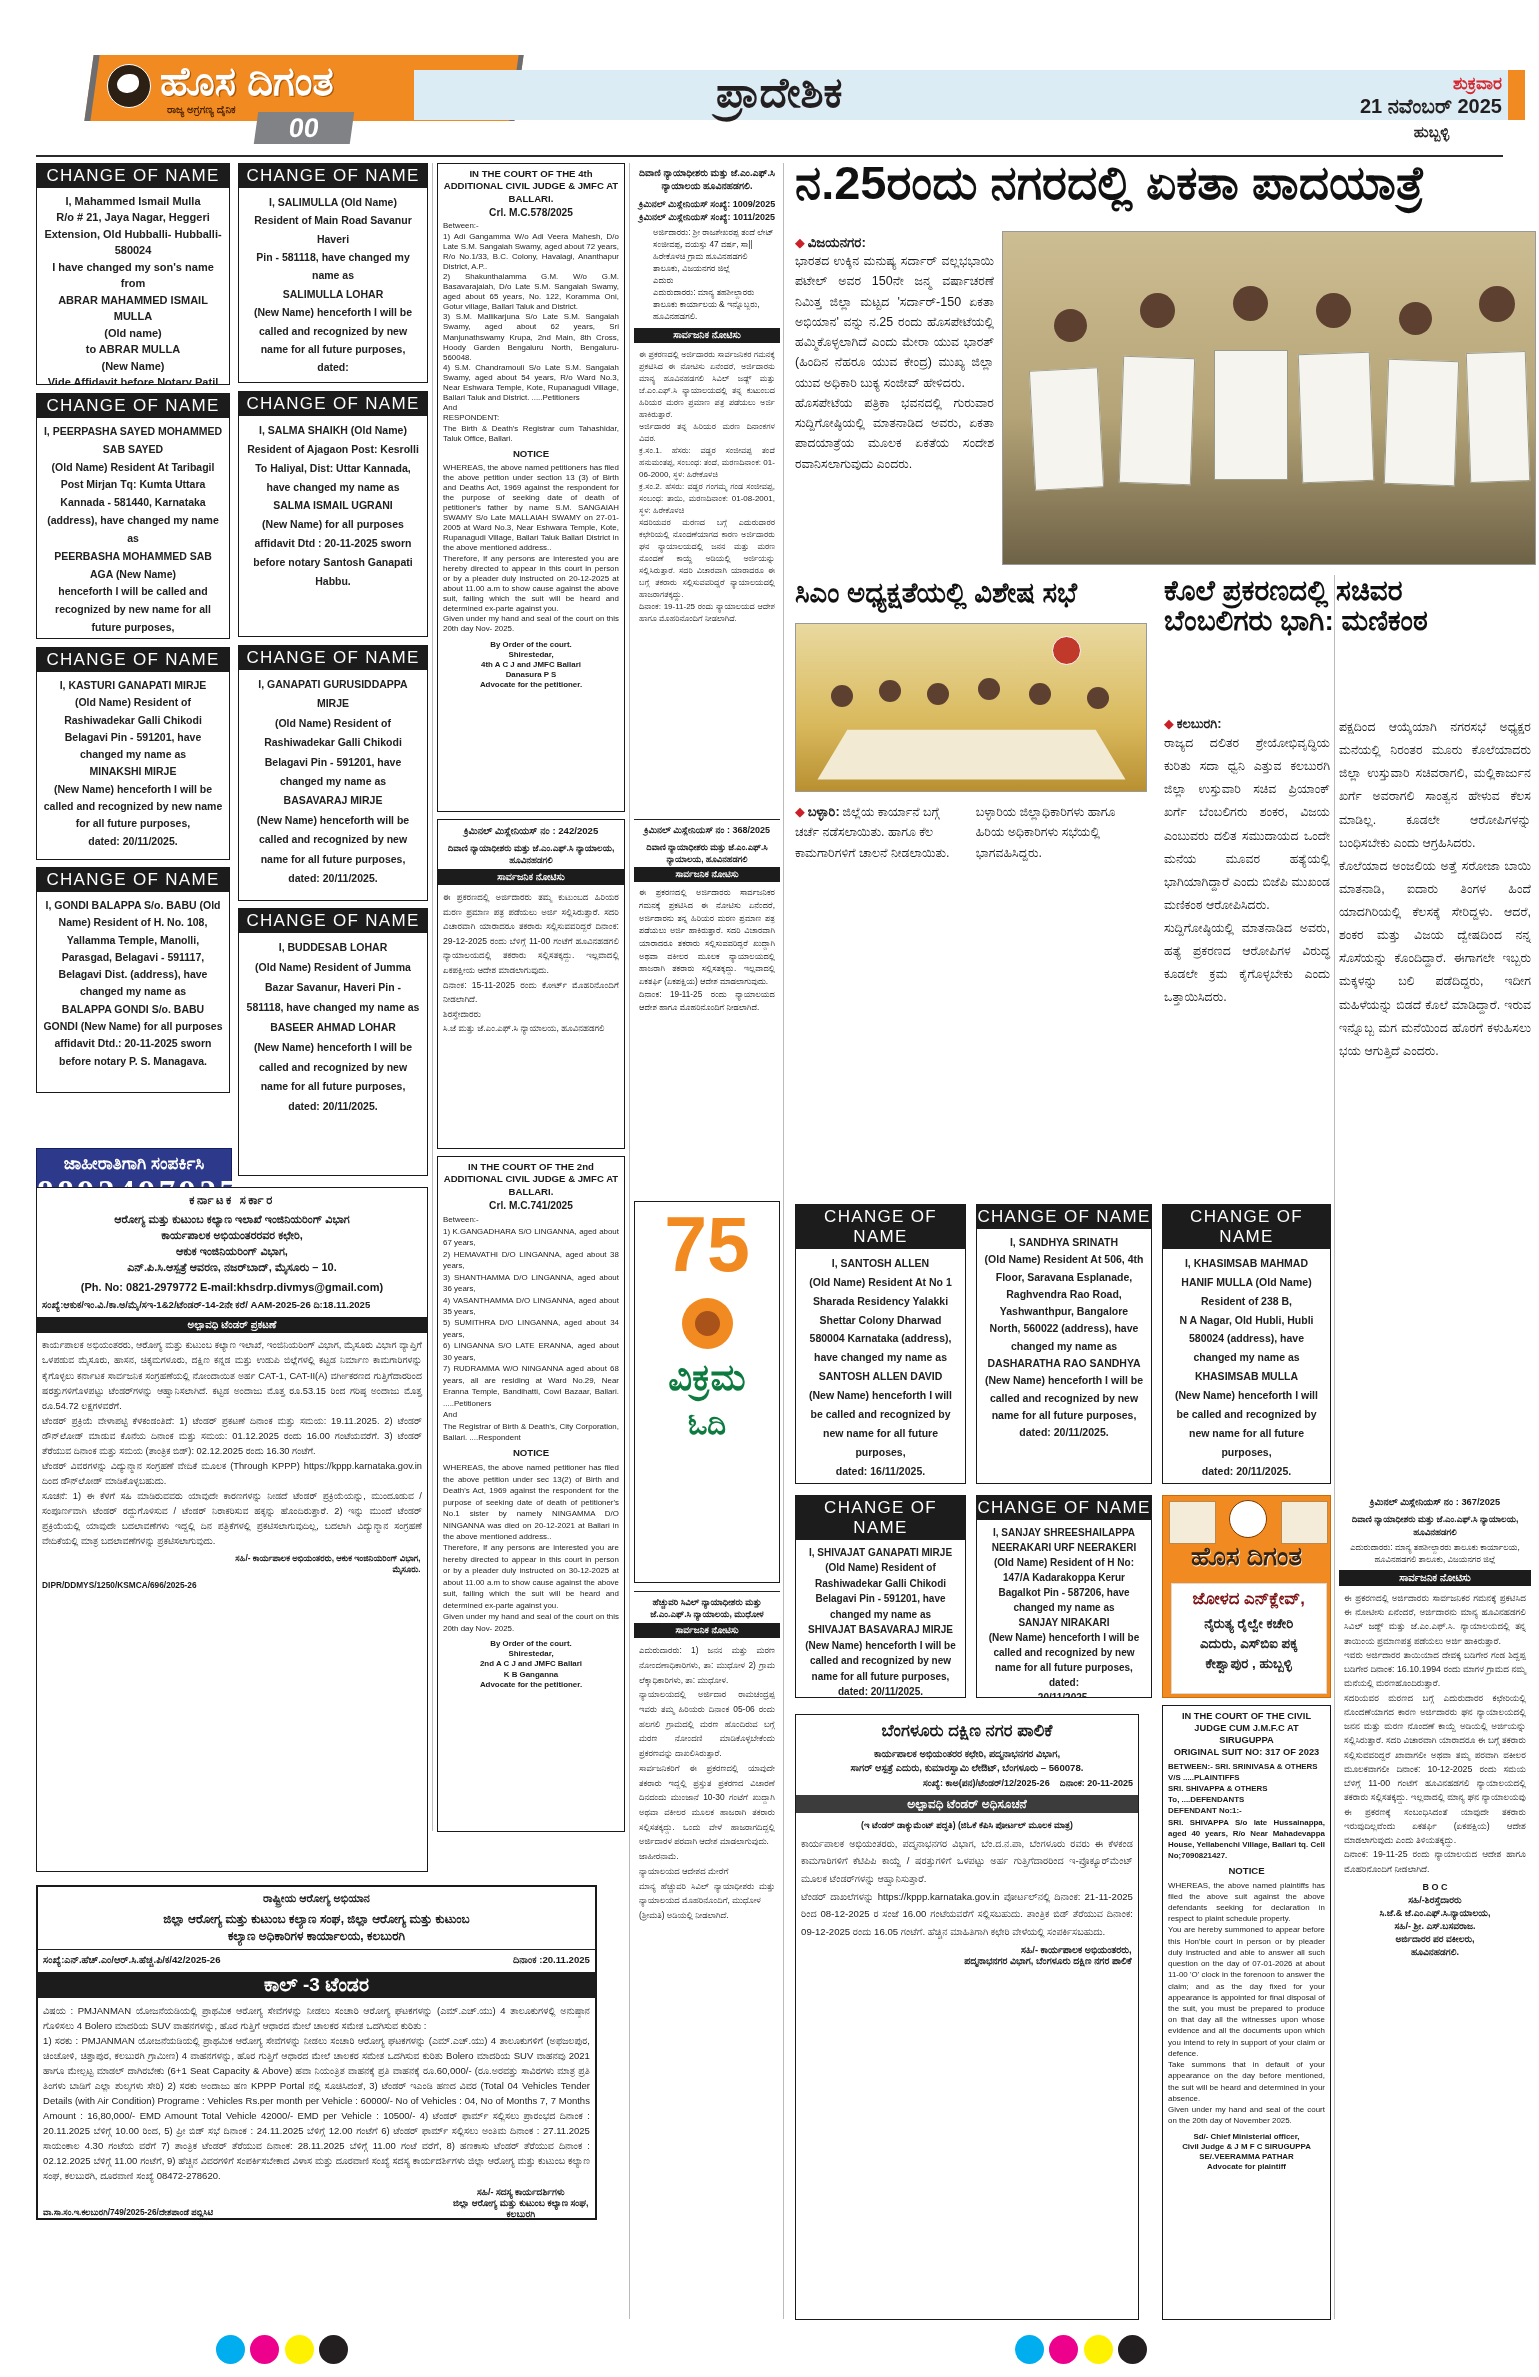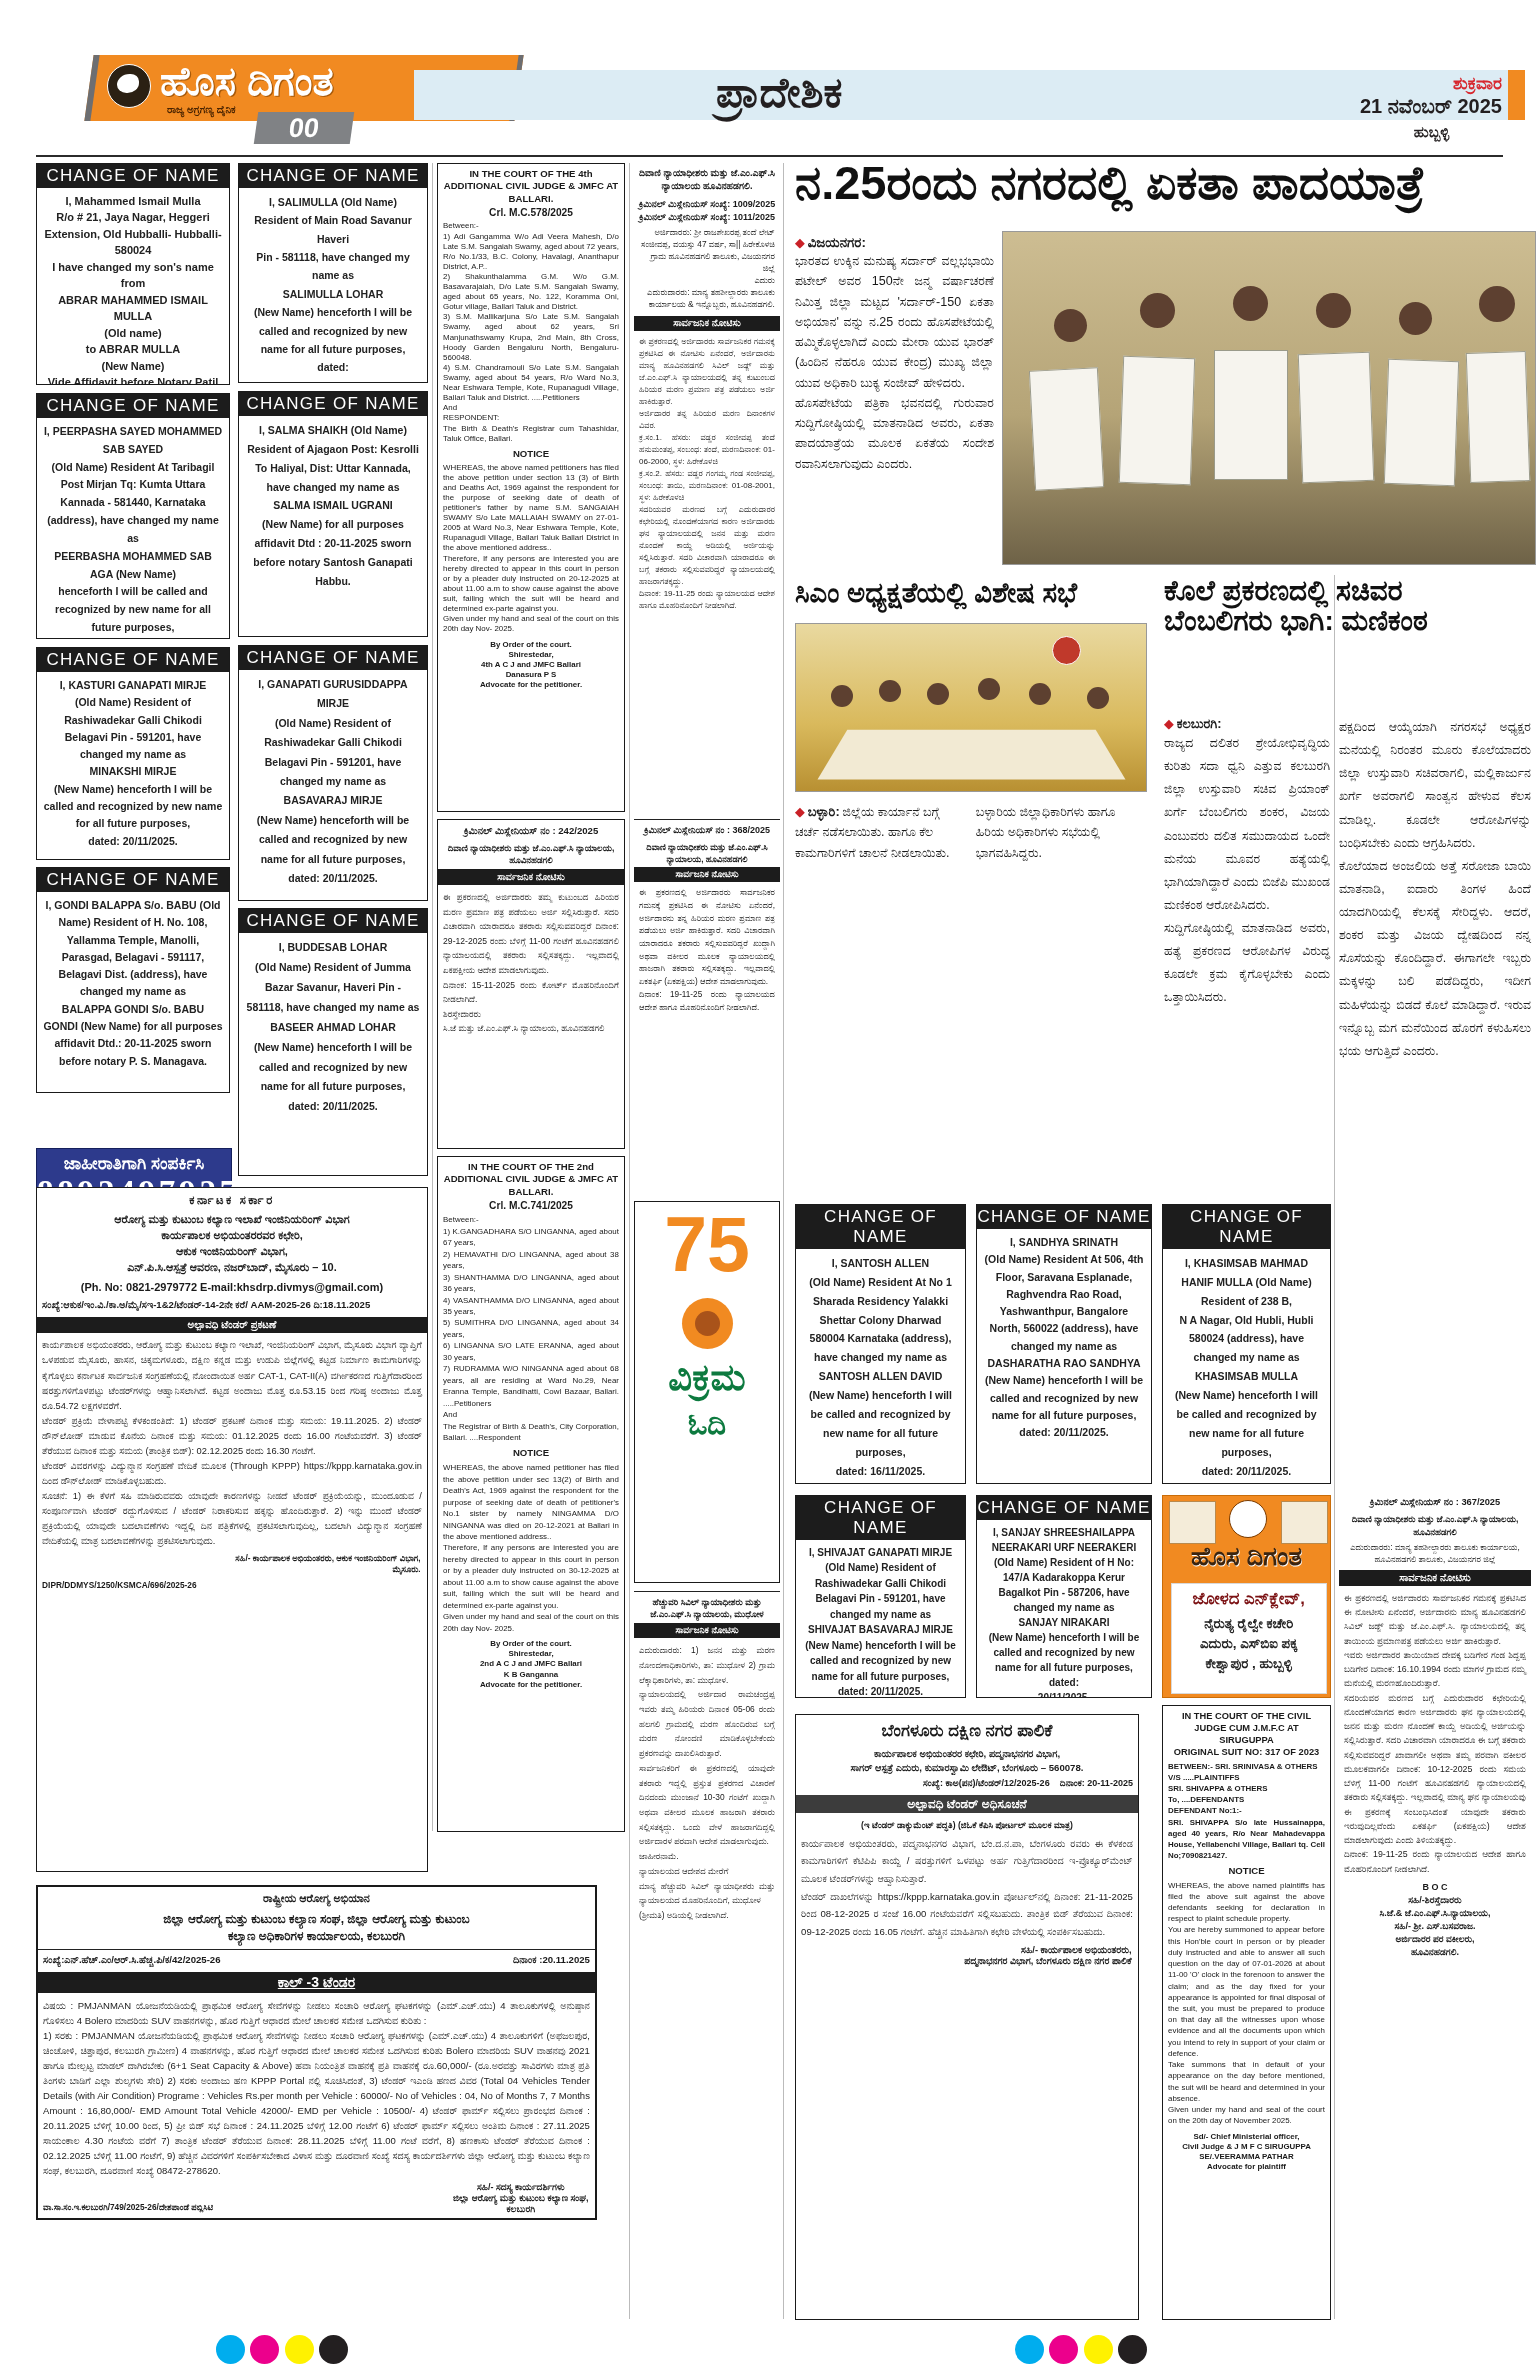--- a/index.html
+++ b/index.html
@@ -210,21 +210,21 @@
 Shirestedar,
 2nd A C J  and JMFC Ballari
 K B Ganganna
 Advocate for the petitioner.</div>
   </div>
 
   <div class="noborder" style="left:634px;top:163px;width:146px;height:649px;">
     <div class="kn-head">ದಿವಾಣಿ ನ್ಯಾಯಾಧೀಶರು ಮತ್ತು ಜೆ.ಎಂ.ಎಫ್.ಸಿ ನ್ಯಾಯಾಲಯ ಹೂವಿನಹಡಗಲಿ.</div>
     <div class="kn-head" style="font-size:9px;">ಕ್ರಿಮಿನಲ್ ಮಿಸ್ಲೇನಿಯಸ್ ಸಂಖ್ಯೆ: 1009/2025
 ಕ್ರಿಮಿನಲ್ ಮಿಸ್ಲೇನಿಯಸ್ ಸಂಖ್ಯೆ: 1011/2025</div>
-    <div class="kn" style="text-align:right;">ಅರ್ಜಿದಾರರು: ಶ್ರೀ ರಾಜಶೇಖರಪ್ಪ ತಂದೆ ಲೇಟ್ ಸಂಜೀವಪ್ಪ, ವಯಸ್ಸು 47 ವರ್ಷ, ಸಾ|| ಹಿರೇಕೊಳಚಿ ಗ್ರಾಮ ಹೂವಿನಹಡಗಲಿ ತಾಲೂಕು, ವಿಜಯನಗರ ಜಿಲ್ಲೆ
+    <div class="kn" style="text-align:left;margin-left:14px;">ಅರ್ಜಿದಾರರು: ಶ್ರೀ ರಾಜಶೇಖರಪ್ಪ ತಂದೆ ಲೇಟ್ ಸಂಜೀವಪ್ಪ, ವಯಸ್ಸು 47 ವರ್ಷ, ಸಾ|| ಹಿರೇಕೊಳಚಿ ಗ್ರಾಮ ಹೂವಿನಹಡಗಲಿ ತಾಲೂಕು, ವಿಜಯನಗರ ಜಿಲ್ಲೆ
 ಎದುರು
 ಎದುರುದಾರರು: ಮಾನ್ಯ ತಹಶೀಲ್ದಾರರು ತಾಲೂಕು ಕಾರ್ಯಾಲಯ &amp; ಇನ್ನೊಬ್ಬರು, ಹೂವಿನಹಡಗಲಿ.</div>
     <div class="bar" style="font-size:9.6px;">ಸಾರ್ವಜನಿಕ ನೋಟಿಸು</div>
     <div class="kn" style="font-size:8px;line-height:1.5;">ಈ ಪ್ರಕರಣದಲ್ಲಿ ಅರ್ಜಿದಾರರು ಸಾರ್ವಜನಿಕರ ಗಮನಕ್ಕೆ ಪ್ರಕಟಿಸಿದ ಈ ನೋಟಿಸು ಏನೆಂದರೆ, ಅರ್ಜಿದಾರನು ಮಾನ್ಯ ಹೂವಿನಹಡಗಲಿ ಸಿವಿಲ್ ಜಡ್ಜ್ ಮತ್ತು ಜೆ.ಎಂ.ಎಫ್.ಸಿ ನ್ಯಾಯಾಲಯದಲ್ಲಿ ತನ್ನ ಕುಟುಂಬದ ಹಿರಿಯರ ಮರಣ ಪ್ರಮಾಣ ಪತ್ರ ಪಡೆಯಲು ಅರ್ಜಿ ಹಾಕಿರುತ್ತಾರೆ.
 ಅರ್ಜಿದಾರರ ತನ್ನ ಹಿರಿಯರ ಮರಣ ದಿನಾಂಕಗಳ ವಿವರ.
 ಕ್ರ.ಸಂ.1. ಹೆಸರು: ವಡ್ಡರ ಸಂಜೀವಪ್ಪ ತಂದೆ ಹನುಮಂತಪ್ಪ, ಸಂಬಂಧ: ತಂದೆ, ಮರಣದಿನಾಂಕ: 01-06-2000, ಸ್ಥಳ: ಹಿರೇಕೊಳಚಿ
 ಕ್ರ.ಸಂ.2. ಹೆಸರು: ವಡ್ಡರ ಗಂಗಮ್ಮ ಗಂಡ ಸಂಜೀವಪ್ಪ, ಸಂಬಂಧ: ತಾಯಿ, ಮರಣದಿನಾಂಕ: 01-08-2001, ಸ್ಥಳ: ಹಿರೇಕೊಳಚಿ
 ಸದರಿಯವರ ಮರಣದ ಬಗ್ಗೆ ಎದುರುದಾರರ ಕಛೇರಿಯಲ್ಲಿ ನೊಂದಣೆಯಾಗದ ಕಾರಣ ಅರ್ಜಿದಾರರು ಘನ ನ್ಯಾಯಾಲಯದಲ್ಲಿ ಜನನ ಮತ್ತು ಮರಣ ನೊಂದಣೆ ಕಾಯ್ದೆ ಅಡಿಯಲ್ಲಿ ಅರ್ಜಿಯನ್ನು ಸಲ್ಲಿಸಿರುತ್ತಾರೆ. ಸದರಿ ವಿಚಾರವಾಗಿ ಯಾರಾದರೂ ಈ ಬಗ್ಗೆ ತಕರಾರು ಸಲ್ಲಿಸುವವರಿದ್ದರೆ ನ್ಯಾಯಾಲಯದಲ್ಲಿ ಹಾಜರಾಗತಕ್ಕದ್ದು.
 ದಿನಾಂಕ: 19-11-25 ರಂದು ನ್ಯಾಯಾಲಯದ ಆದೇಶ ಹಾಗೂ ಮೊಹರಿನೊಂದಿಗೆ ನೀಡಲಾಗಿದೆ.</div>
   </div>
@@ -419,21 +419,21 @@
   </div>
 
   <div class="box" style="left:36px;top:1885px;width:561px;height:335px;border-width:2.6px;">
     <div class="kn-head" style="font-size:11px;">ರಾಷ್ಟ್ರೀಯ ಆರೋಗ್ಯ ಅಭಿಯಾನ</div>
     <div class="kn-head" style="font-size:12px;border-bottom:1.3px solid #222;padding-bottom:3.8px;">ಜಿಲ್ಲಾ ಆರೋಗ್ಯ ಮತ್ತು ಕುಟುಂಬ ಕಲ್ಯಾಣ ಸಂಘ, ಜಿಲ್ಲಾ ಆರೋಗ್ಯ ಮತ್ತು ಕುಟುಂಬ
 ಕಲ್ಯಾಣ ಅಧಿಕಾರಿಗಳ ಕಾರ್ಯಾಲಯ, ಕಲಬುರಗಿ</div>
     <div style="display:flex;justify-content:space-between;">
       <div class="kn" style="font-weight:bold;font-size:9.6px;">ಸಂಖ್ಯೆ:ಎನ್.ಹೆಚ್.ಎಂ/ಆರ್.ಸಿ.ಹೆಚ್ಚ.ಪಿ/ಕ/42/2025-26</div>
       <div class="kn" style="font-weight:bold;font-size:9.6px;">ದಿನಾಂಕ :20.11.2025</div>
     </div>
-    <div class="bar" style="font-size:14px;text-decoration:underline;">ಕಾಲ್ -3 ಟೆಂಡರ</div>
+    <div class="bar" style="font-size:19px;">ಕಾಲ್ -3 ಟೆಂಡರ</div>
     <div class="kn" style="font-size:9.5px;line-height:1.58;">ವಿಷಯ : PMJANMAN ಯೋಜನೆಯಡಿಯಲ್ಲಿ ಪ್ರಾಥಮಿಕ ಆರೋಗ್ಯ ಸೇವೆಗಳನ್ನು ನೀಡಲು ಸಂಚಾರಿ ಆರೋಗ್ಯ ಘಟಕಗಳನ್ನು (ಎಮ್.ಎಚ್.ಯು) 4 ತಾಲೂಕುಗಳಲ್ಲಿ ಅನುಷ್ಠಾನ ಗೊಳಿಸಲು 4 Bolero ಮಾದರಿಯ SUV ವಾಹನಗಳನ್ನು, ಹೊರ ಗುತ್ತಿಗೆ ಆಧಾರದ ಮೇಲೆ ಚಾಲಕರ ಸಮೇತ ಒದಗಿಸುವ ಕುರಿತು :
 1) ಸರಕು : PMJANMAN ಯೋಜನೆಯಡಿಯಲ್ಲಿ ಪ್ರಾಥಮಿಕ ಆರೋಗ್ಯ ಸೇವೆಗಳನ್ನು ನೀಡಲು ಸಂಚಾರಿ ಆರೋಗ್ಯ ಘಟಕಗಳನ್ನು (ಎಮ್.ಎಚ್.ಯು) 4 ತಾಲೂಕುಗಳಿಗೆ (ಅಫಜಲಪುರ, ಚಿಂಚೋಳಿ, ಚಿತ್ತಾಪುರ, ಕಲಬುರಗಿ ಗ್ರಾಮೀಣ) 4 ವಾಹನಗಳನ್ನು, ಹೊರ ಗುತ್ತಿಗೆ ಆಧಾರದ ಮೇಲೆ ಚಾಲಕರ ಸಮೇತ ಒದಗಿಸುವ ಕುರಿತು Bolero ಮಾದರಿಯ SUV ವಾಹನವು 2021 ಹಾಗೂ ಮೇಲ್ಪಟ್ಟ ಮಾಡಲ್ ದಾಗಿರಬೇಕು (6+1 Seat Capacity &amp; Above) ಹವಾ ನಿಯಂತ್ರಿತ ವಾಹನಕ್ಕೆ ಪ್ರತಿ ವಾಹನಕ್ಕೆ ರೂ.60,000/- (ರೂ.ಅರವತ್ತು ಸಾವಿರಗಳು ಮಾತ್ರ ಪ್ರತಿ ತಿಂಗಳು ಬಾಡಿಗೆ ಎಲ್ಲಾ ಶುಲ್ಕಗಳು ಸೇರಿ) 2) ಸರಕು ಅಂದಾಜು ಹಣ KPPP Portal ನಲ್ಲಿ ಸೂಚಿಸಿದಂತೆ, 3) ಟೆಂಡರ್ ಇಎಂಡಿ ಹಣದ ವಿವರ (Total 04 Vehicles Tender Details (with Air Condition) Programe : Vehicles Rs.per month per Vehicle : 60000/- No of Vehicles : 04, No of Months 7, 7 Months Amount : 16,80,000/- EMD Amount Total Vehicle 42000/- EMD per Vehicle : 10500/- 4) ಟೆಂಡರ್ ಫಾರ್ಮ್ ಸಲ್ಲಿಸಲು ಪ್ರಾರಂಭದ ದಿನಾಂಕ : 20.11.2025 ಬೆಳಿಗ್ಗೆ 10.00 ರಿಂದ, 5) ಪ್ರೀ ಬಿಡ್ ಸಭೆ ದಿನಾಂಕ : 24.11.2025 ಬೆಳಿಗ್ಗೆ 12.00 ಗಂಟೆಗೆ 6) ಟೆಂಡರ್ ಫಾರ್ಮ್ ಸಲ್ಲಿಸಲು ಅಂತಿಮ ದಿನಾಂಕ : 27.11.2025 ಸಾಯಂಕಾಲ 4.30 ಗಂಟೆಯ ವರೆಗೆ 7) ತಾಂತ್ರಿಕ ಟೆಂಡರ್ ತೆರೆಯುವ ದಿನಾಂಕ: 28.11.2025 ಬೆಳಿಗ್ಗೆ 11.00 ಗಂಟೆ ವರೆಗೆ, 8) ಹಣಕಾಸು ಟೆಂಡರ್ ತೆರೆಯುವ ದಿನಾಂಕ : 02.12.2025 ಬೆಳಿಗ್ಗೆ 11.00 ಗಂಟೆಗೆ, 9) ಹೆಚ್ಚಿನ ವಿವರಗಳಿಗೆ ಸಂಪರ್ಕಿಸಬೇಕಾದ ವಿಳಾಸ ಮತ್ತು ದೂರವಾಣಿ ಸಂಖ್ಯೆ ಸದಸ್ಯ ಕಾರ್ಯದರ್ಶಿಗಳು ಜಿಲ್ಲಾ ಆರೋಗ್ಯ ಮತ್ತು ಕುಟುಂಬ ಕಲ್ಯಾಣ ಸಂಘ, ಕಲಬುರಗಿ, ದೂರವಾಣಿ ಸಂಖ್ಯೆ 08472-278620.</div>
     <div style="display:flex;justify-content:space-between;align-items:flex-end;">
       <div class="kn" style="font-weight:bold;font-size:8.3px;">ವಾ.ಸಾ.ಸಂ.ಇ.ಕಲಬುರಗಿ/749/2025-26/ದೇಶಪಾಂಡೆ ಪಬ್ಲಿಸಿಟಿ</div>
       <div class="sign" style="text-align:center;font-size:9px;">ಸಹಿ/- ಸದಸ್ಯ ಕಾರ್ಯದರ್ಶಿಗಳು
 ಜಿಲ್ಲಾ ಆರೋಗ್ಯ ಮತ್ತು ಕುಟುಂಬ ಕಲ್ಯಾಣ ಸಂಘ,
 ಕಲಬುರಗಿ</div>
     </div>
   </div>
 

